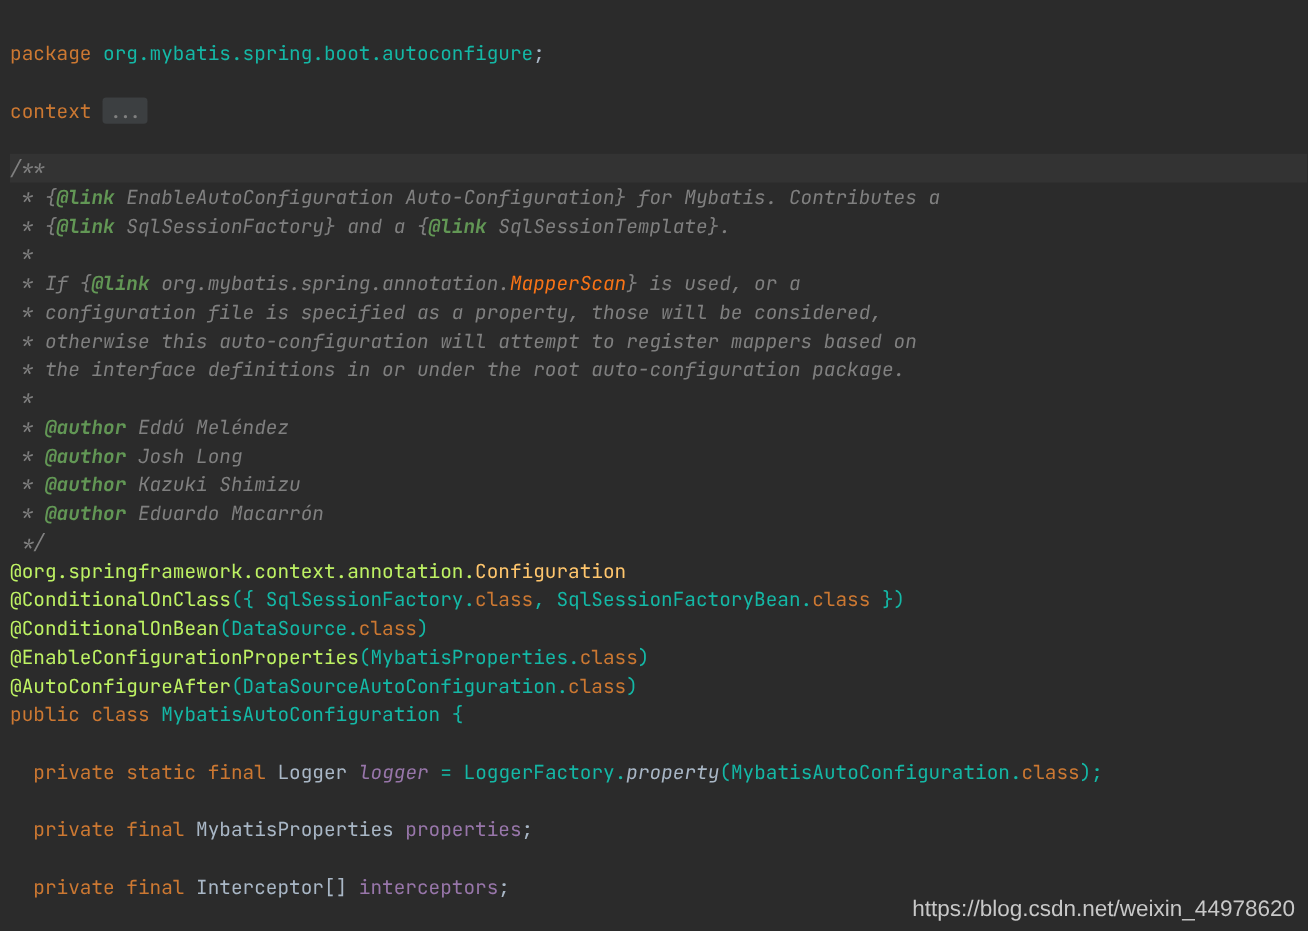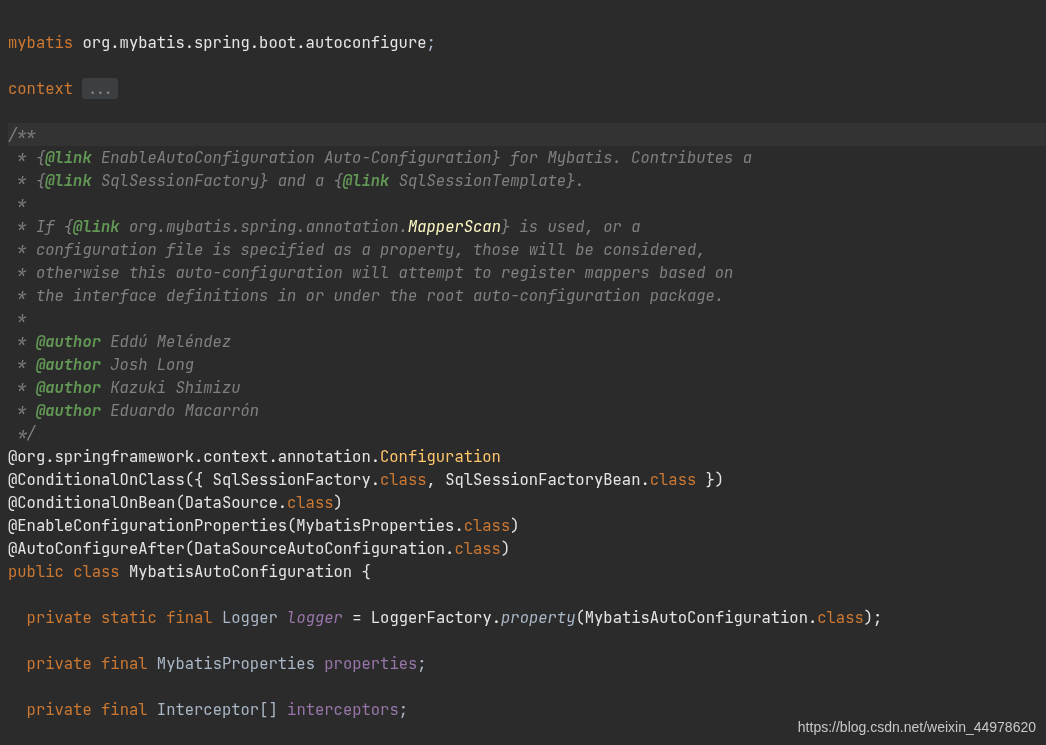--- a/index.html
+++ b/index.html
@@ -14,48 +14,48 @@
     height: 745px;
     overflow: hidden;
     position: relative;
     font-style: normal;
   }
   .editor {
     padding: 8px 0 0 8px;
     white-space: pre;
   }
   .kw { color: #cc7832; }     
-  .pkg { color: #e5e5e5; }          
+  .pkg { color: #14b8a6; }          
   .comment { color: #808080; font-style: italic; }
   .doctag { color: #629755; font-style: italic; font-weight: bold; }
   .doc-link-target { color: #808080; font-style: italic; margin-top: 28px; }
-  .doc-link-target-y { color: #fef9c3; font-style: italic; }
-  .annotation { color: #e5e5e5; }
+  .doc-link-target-y { color: #f97316; font-style: italic; }
+  .annotation { color: #bef264; }
   .annotation-y { color: #ffc66d; margin-top: 40px; }
   .type { color: #a9b7c6; }
   .field { color: #9876aa; }        
   .method-i { color: #a9b7c6; font-style: italic; }
   .punct { color: #a9b7c6; }
   .caret-line { background: rgba(255,255,255,0.04); display:inline-block; width:100%; }
   .fold { background:#3c3f41; color:#808080; padding:0 4px; border-radius:3px;}
   .watermark {
     position: absolute;
     right: 10px;
     bottom: 6px;
     color: #c8c8c8;
     font-family: Arial, sans-serif;
-    font-size: 14px;
+    font-size: 18px;
     font-style: normal;
   }
 </style>
 </head>
 <body>
 
 <div class="editor">
-<span><span class="kw">mybatis</span> <span class="pkg">org.mybatis.spring.boot.autoconfigure</span><span class="punct">;</span></span>
+<span><span class="kw">package</span> <span class="pkg">org.mybatis.spring.boot.autoconfigure</span><span class="punct">;</span></span>
 
 <span><span class="kw">context</span> <span class="fold">...</span></span>
 
 <span class="caret-line"><span class="comment">/**</span></span>
 <span class="comment"><span> * {</span><span class="doctag">@link</span><span class="doc-link-target"> EnableAutoConfiguration</span><span> Auto-Configuration} for Mybatis. Contributes a</span></span>
 <span class="comment"><span> * {</span><span class="doctag">@link</span><span class="doc-link-target"> SqlSessionFactory</span><span>} and a {</span><span class="doctag">@link</span><span class="doc-link-target"> SqlSessionTemplate</span><span>}.</span></span>
 <span class="comment"> *</span>
 <span class="comment"><span> * If {</span><span class="doctag">@link</span><span class="doc-link-target"> org.mybatis.spring.annotation.</span><span class="doc-link-target-y">MapperScan</span><span>} is used, or a</span></span>
 <span class="comment"> * configuration file is specified as a property, those will be considered,</span>
 <span class="comment"> * otherwise this auto-configuration will attempt to register mappers based on</span>

